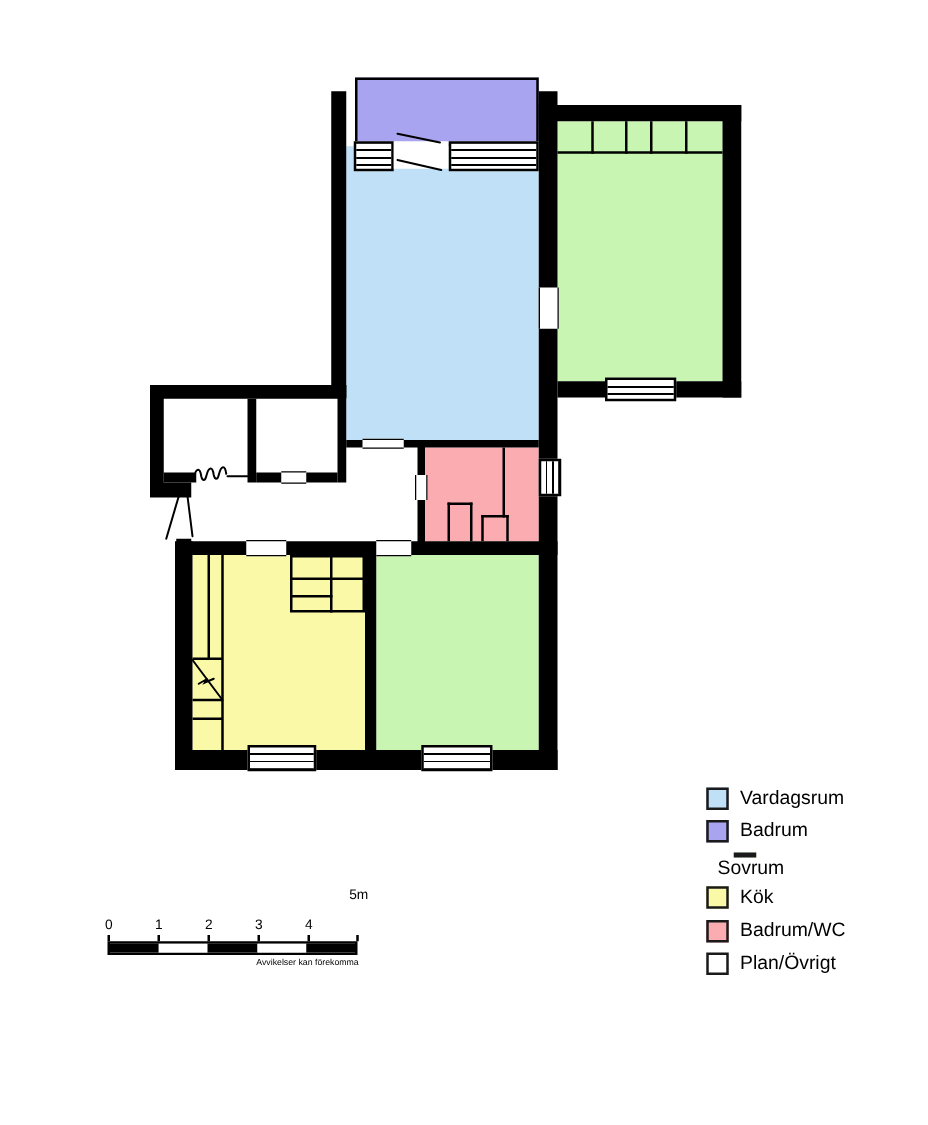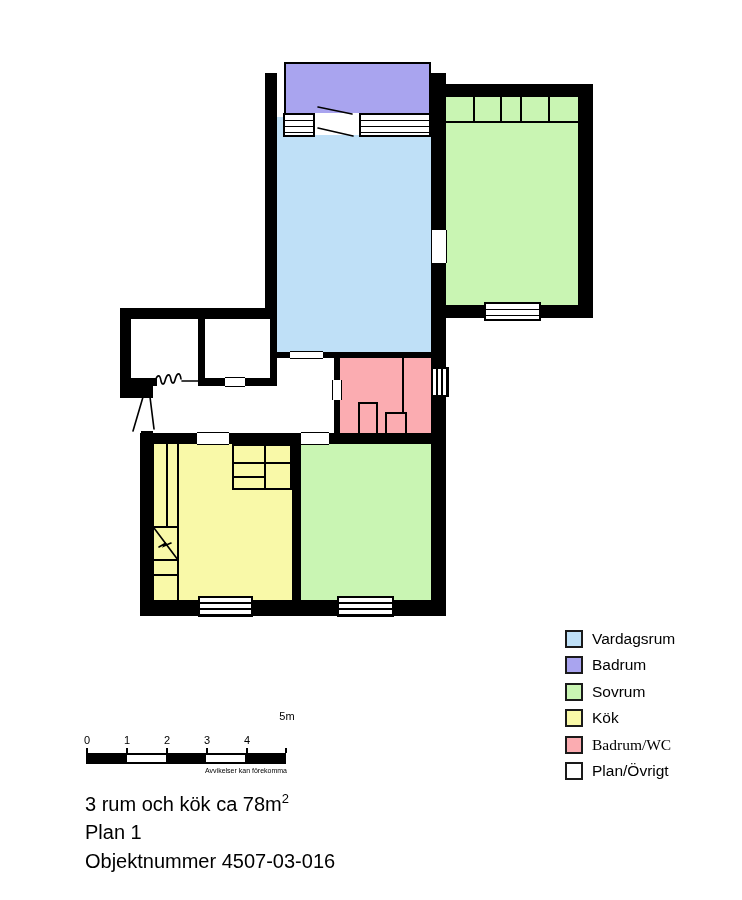--- a/index.html
+++ b/index.html
@@ -146,37 +146,32 @@
 
   <div>
     <div class="legend-row" style="top:629px;">
       <div class="swatch" style="background-color: rgb(191, 224, 247);"></div>
       <span class="legend-label">Vardagsrum</span>
     </div>
     <div class="legend-row" style="top:655px;">
       <div class="swatch" style="background-color: rgb(169, 164, 239);"></div>
       <span class="legend-label">Badrum</span>
     </div>
-    <div class="legend-row" style="top:682px;">
+    <div class="legend-row" style="top:682px;flex-direction:column;">
       <div class="swatch" style="background-color: rgb(201, 245, 179);"></div>
       <span class="legend-label">Sovrum</span>
     </div>
     <div class="legend-row" style="top:708px;">
       <div class="swatch" style="background-color: rgb(249, 249, 168);"></div>
       <span class="legend-label">Kök</span>
     </div>
-    <div class="legend-row" style="top:735px;font-family:Liberation Serif, serif;">
+    <div class="legend-row" style="top:735px;">
       <div class="swatch" style="background-color: rgb(251, 172, 177);"></div>
       <span class="legend-label">Badrum/WC</span>
     </div>
     <div class="legend-row" style="top:761px;">
       <div class="swatch" style="background-color: rgb(255, 255, 255);"></div>
       <span class="legend-label">Plan/Övrigt</span>
     </div>
   </div>
 
-  <div id="title-block">
-    <div><span>3 rum och kök ca 78m</span><sup>2</sup></div>
-    <div>Plan 1</div>
-    <div>Objektnummer 4507-03-016</div>
-  </div>
 
 </div>
 
 </body></html>

